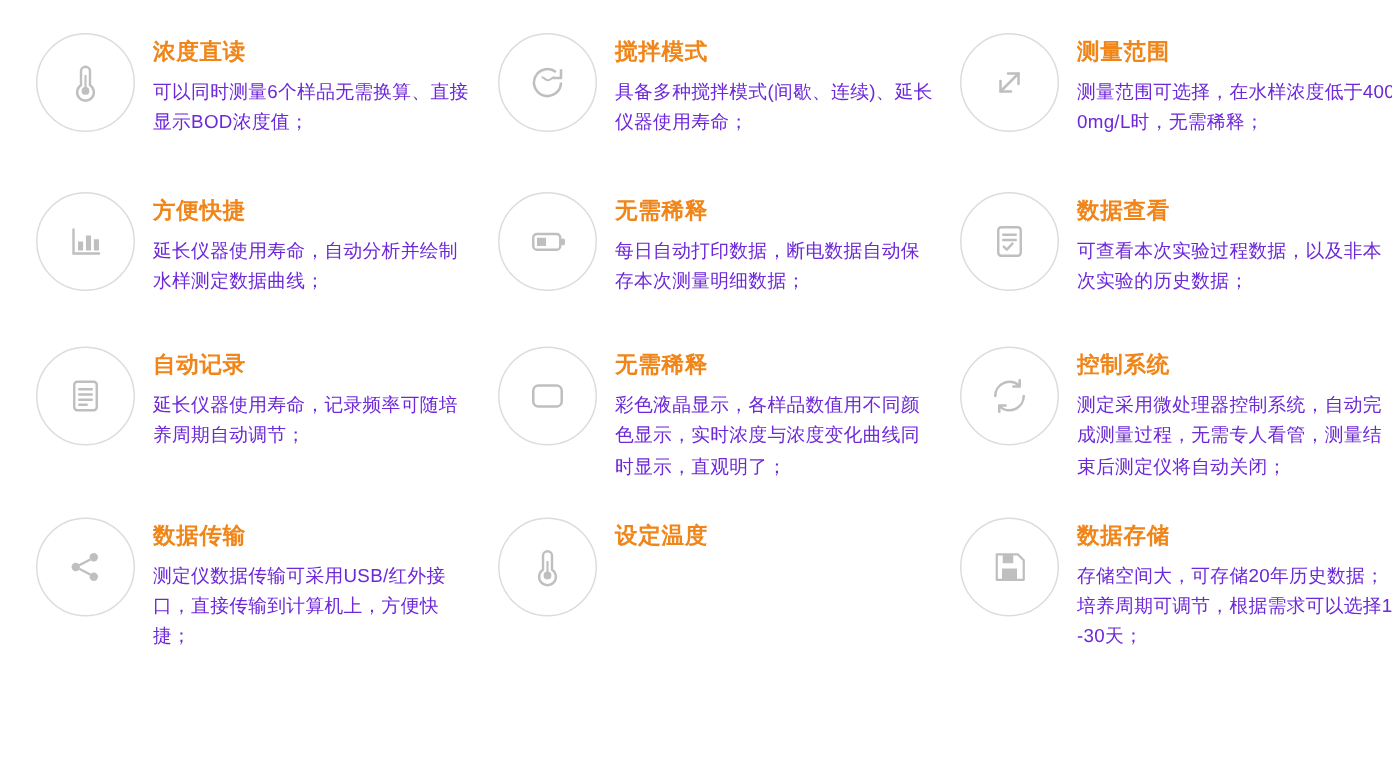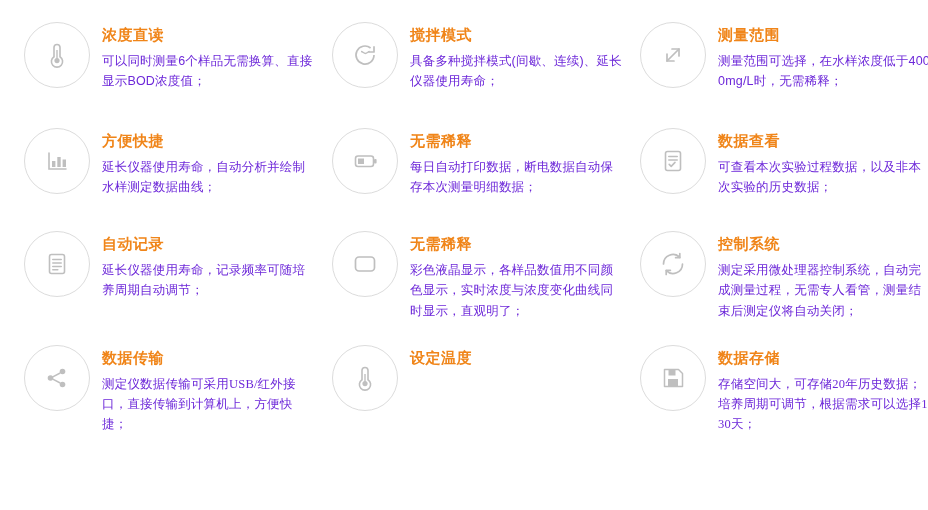--- a/index.html
+++ b/index.html
@@ -63,21 +63,21 @@
     color: #6d28d9;
     font-size: 12.5px;
     line-height: 1.62;
     letter-spacing: 0.2px;
     word-break: break-all;
   }
   
   .row-1 { margin-bottom: 20px; }
   .row-2 { margin-bottom: 18px; }
   .row-3 { margin-bottom: 8px; }
-  .row-4 { margin-bottom: 0; font-family: Liberation Serif, serif; }
+  .row-4 { margin-bottom: 0; }
 </style>
 </head>
 <body>
 
 <div class="grid">
 
   <div class="feature row-1">
     <div class="icon-wrap">
       <svg width="34" height="34" viewBox="0 0 34 34" fill="none" stroke="#bfbfbf" stroke-width="1.6">
         <path d="M17 6.5a3 3 0 0 1 3 3v9.3a5.6 5.6 0 1 1-6 0V9.5a3 3 0 0 1 3-3z"></path>

